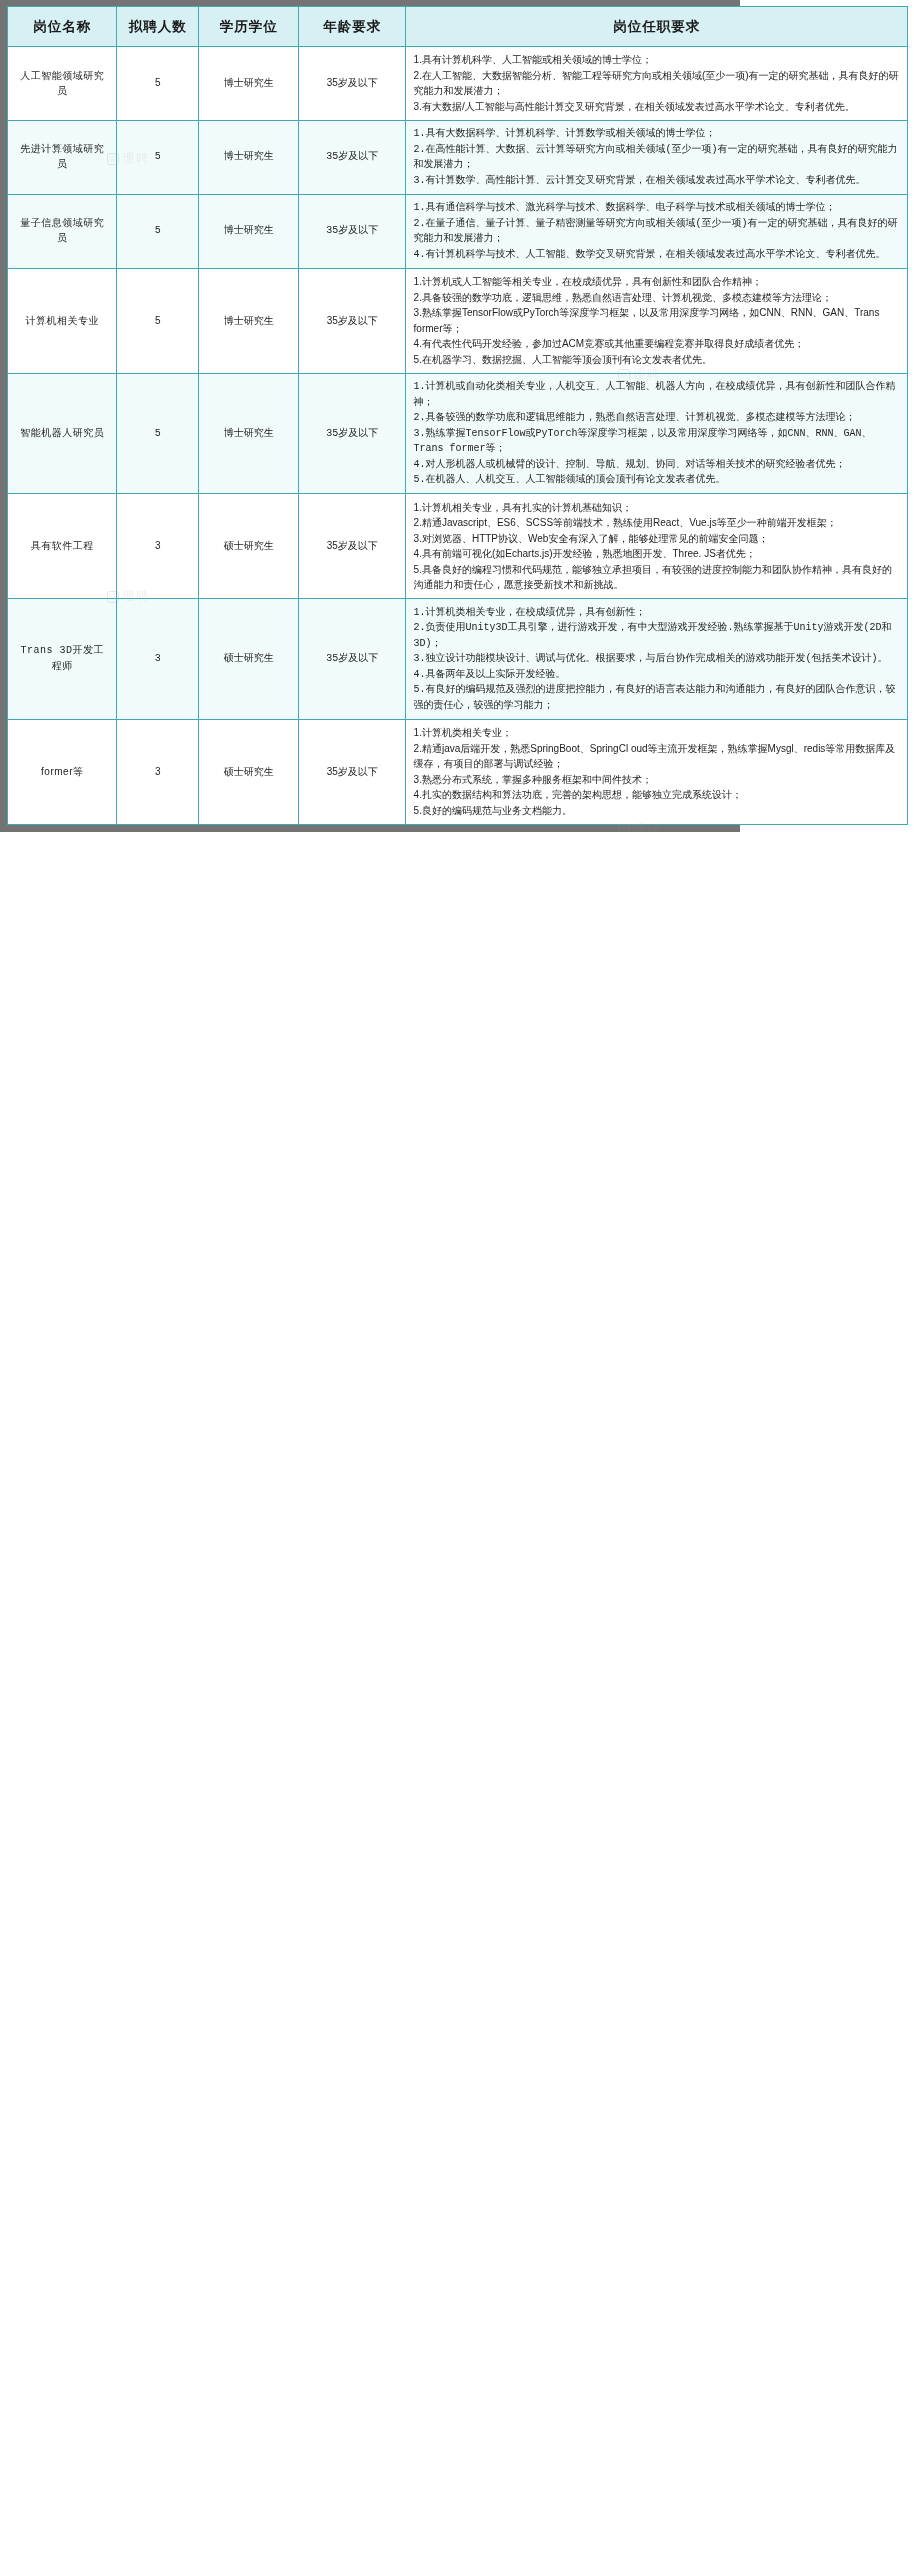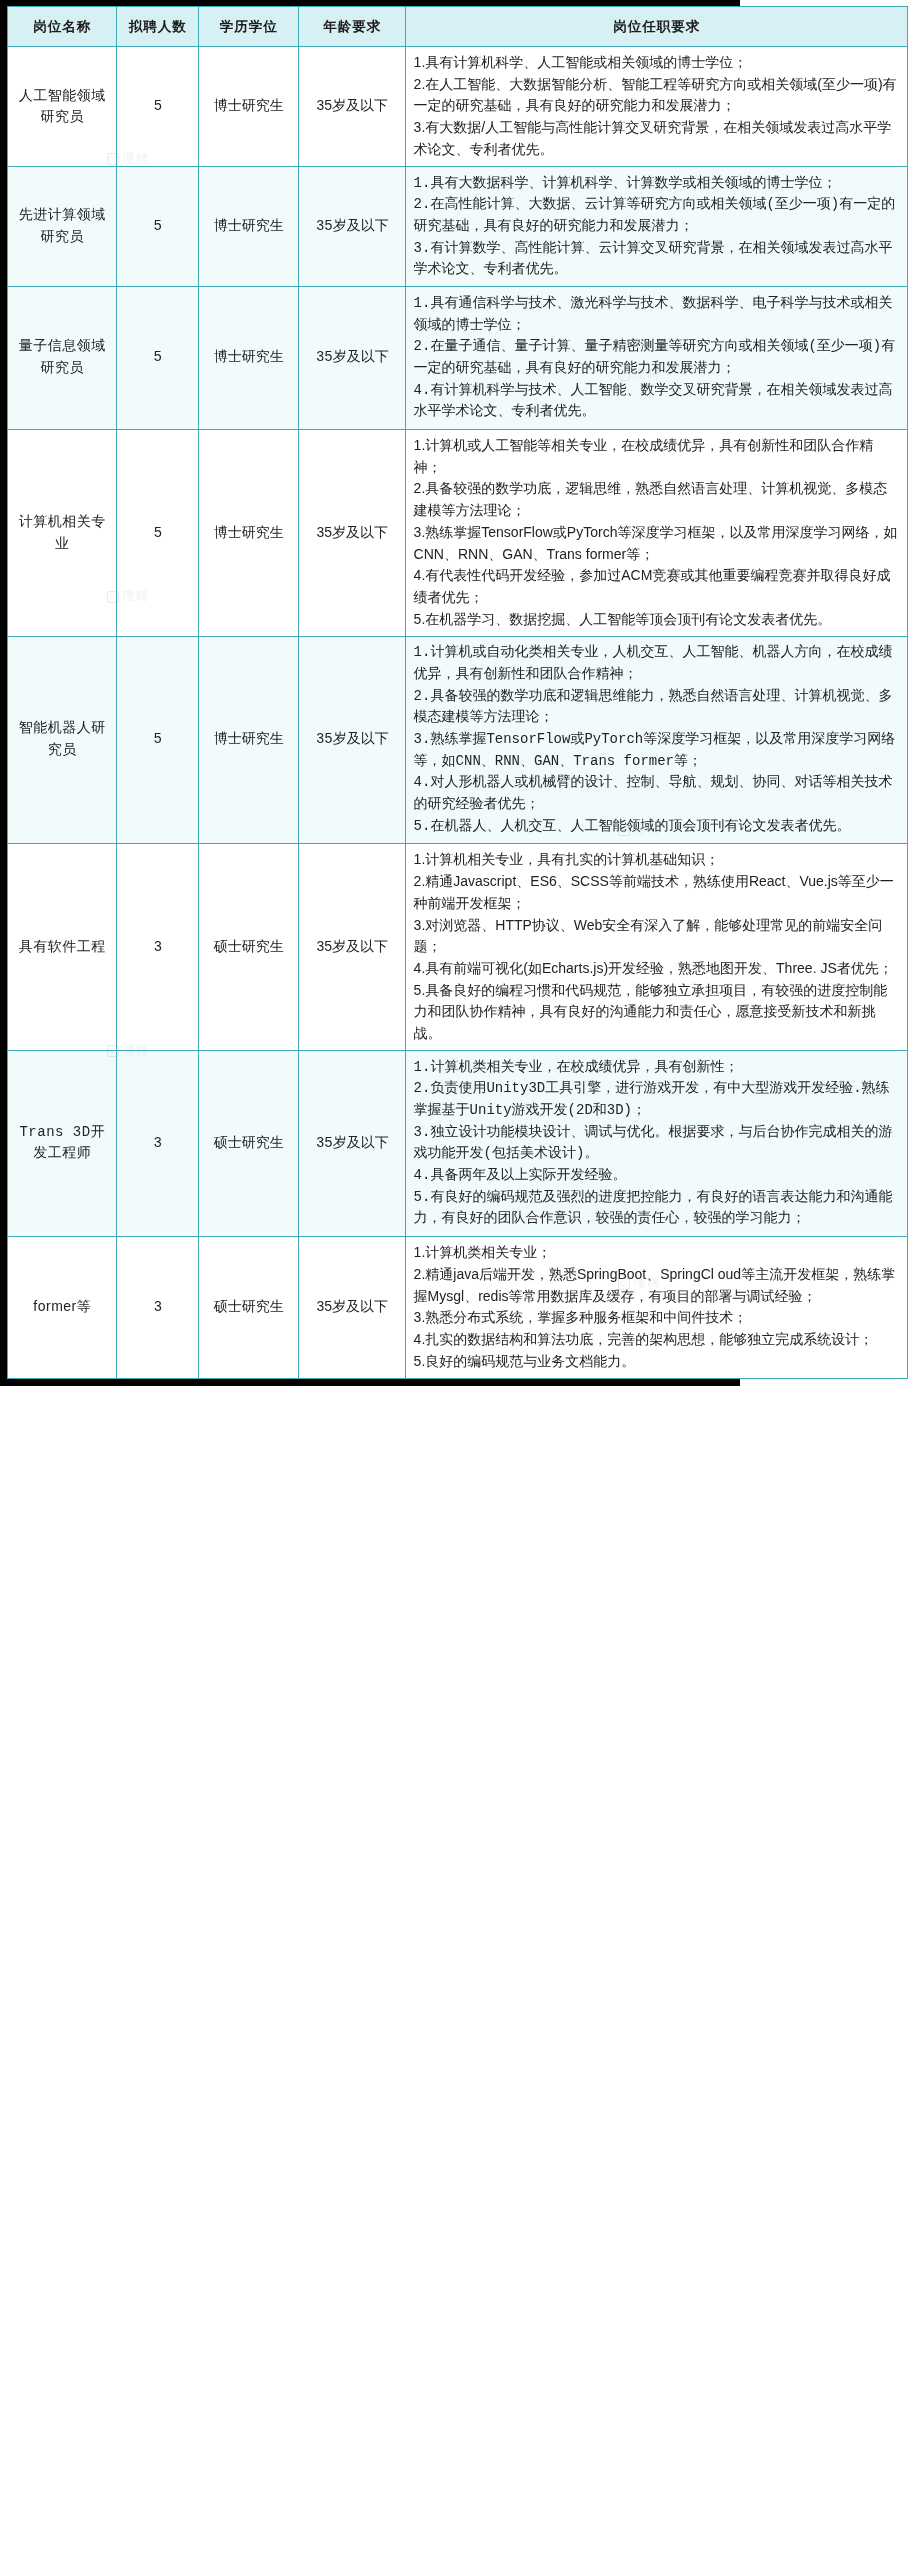--- a/index.html
+++ b/index.html
@@ -8,40 +8,40 @@
     background: #ffffff;
   }
   body {
     font-family: "Liberation Sans", "DejaVu Sans", sans-serif;
     width: 914px;
   }
   .sheet {
     width: 740px;
     box-sizing: border-box;
     padding: 5.5px 7.3px 7.3px 7.3px;
-    background: #000000;
+    background: #737373;
   }
   table.jobs {
     border-collapse: collapse;
     width: 900px;
     table-layout: fixed;
     background: #ffffff;
   }
   table.jobs col.c0 { width: 109px; }
   table.jobs col.c1 { width: 82px; }
   table.jobs col.c2 { width: 100px; }
   table.jobs col.c3 { width: 107px; }
   table.jobs col.c4 { width: 502px; }
 
   table.jobs th, table.jobs td {
     border: 0.9px solid #3fa9b8;
     vertical-align: middle;
     padding: 5.5px 7.3px;
     color: #222222;
-    font-size: 14px;
+    font-size: 10px;
     line-height: 1.55;
   }
   table.jobs thead th {
     background: #d7f0f4;
     text-align: center;
     font-weight: bold;
     font-size: 13.6px;
     color: #1c1c1c;
     padding: 9px 3.6px;
     letter-spacing: 0.9px;

